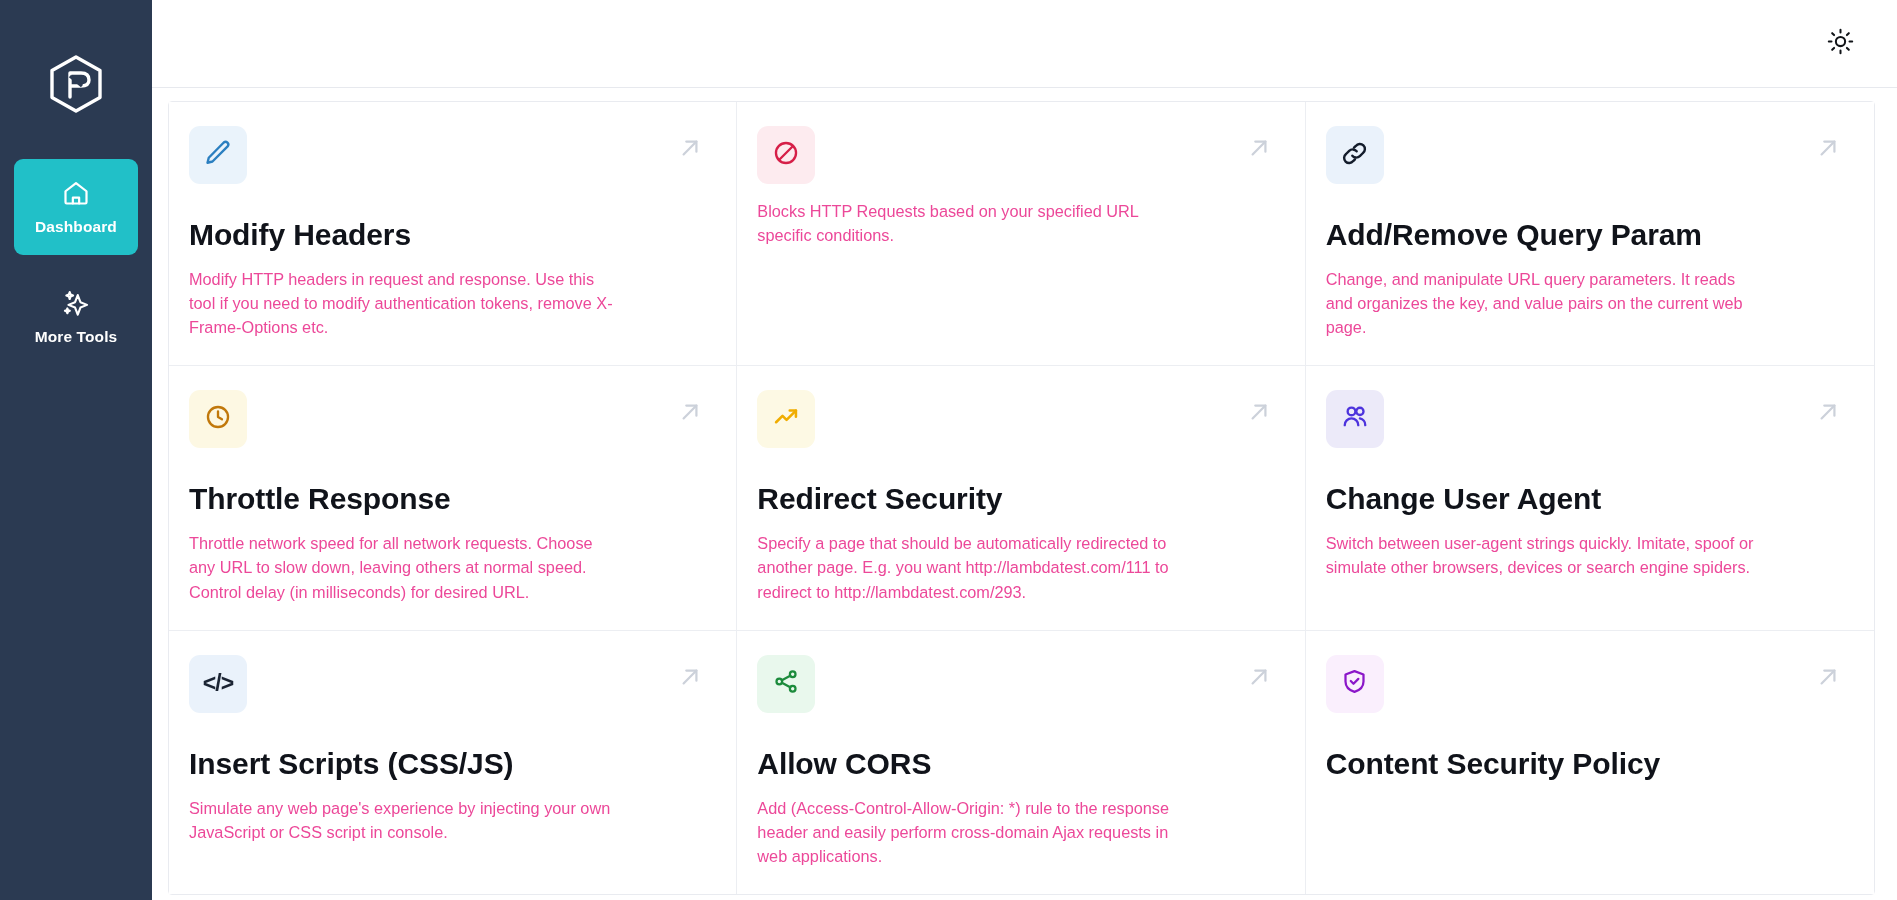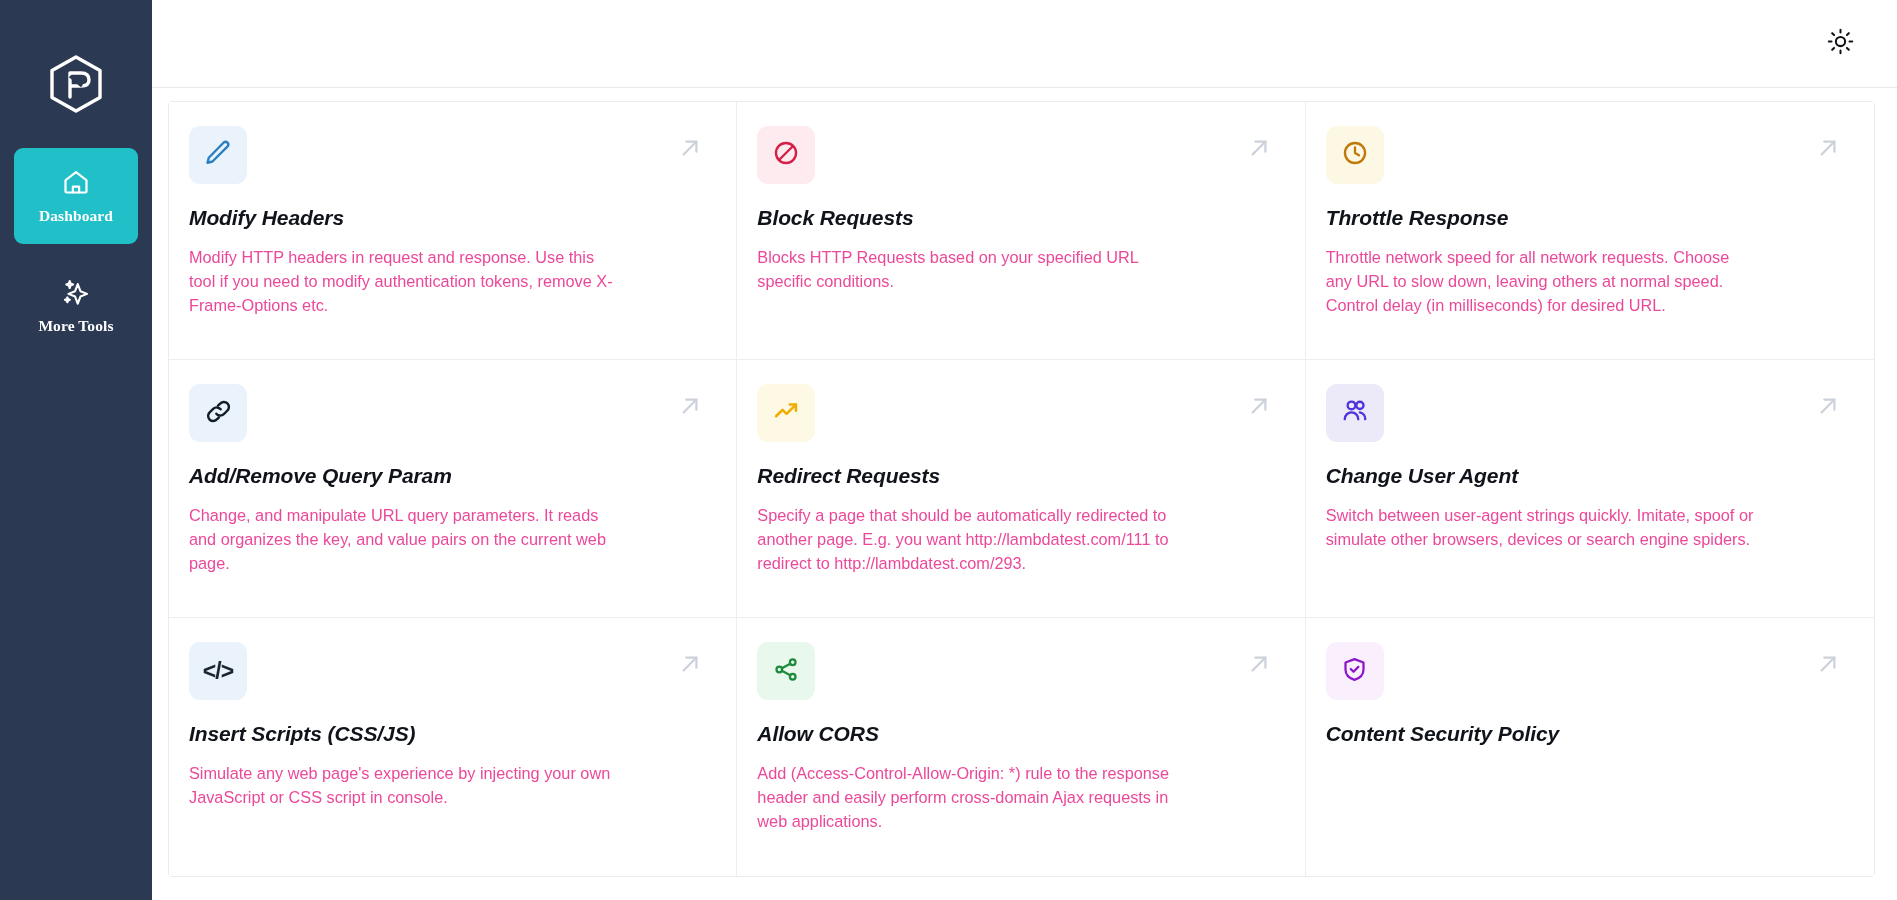--- a/index.html
+++ b/index.html
@@ -32,22 +32,21 @@
     height: 110px;
     display: flex;
     align-items: center;
     justify-content: center;
   }
   .nav-list {
     width: 100%;
     display: flex;
     flex-direction: column;
     align-items: center;
-    margin-top: 8px;
-    font-family: Liberation Serif, serif;
+    margin-top: 19px;
   }
   .nav-item {
     width: 124px;
     height: 96px;
     border-radius: 9px;
     display: flex;
     flex-direction: column;
     align-items: center;
     justify-content: center;
     gap: 10px;
@@ -126,26 +125,25 @@
     justify-content: center;
   }
   .arrow {
     position: absolute;
     top: 32px;
     right: 32px;
     width: 28px; height: 28px;
     color: #ccd1da;
   }
   .card-title {
-    margin-top: 22px;
-    font-size: 21px;
+    margin-top: 34px;
+    font-size: 30px;
     font-weight: bold;
     color: #10131a;
     letter-spacing: -0.1px;
-    font-style: italic;
   }
   .card-desc {
     margin-top: 15px;
     font-size: 16.3px;
     line-height: 1.48;
     color: #ec4899;
     max-width: 430px;
   }
   .code-glyph {
     font-family: "Liberation Sans", sans-serif;
@@ -238,22 +236,40 @@
                   <path d="M6 18 L18 6"></path>
               </svg>
             </span>
           </div>
           <span class="arrow">
             <svg width="28" height="28" viewBox="0 0 24 24" fill="none" stroke="#ccd1da" stroke-width="1.9" stroke-linecap="round" stroke-linejoin="round">
               <path d="M6.5 17.5 L17.5 6.5"></path>
                 <path d="M8.8 6.5 H17.5 V15.2"></path>
             </svg>
           </span>
-          <div class="card-title">Block Requests</div>
           <div class="card-desc">Blocks HTTP Requests based on your specified URL specific conditions.</div>
+        </div>
+
+        <div class="card">
+          <div class="card-icon" style="background:#eaf2fb">
+            <span>
+              <svg width="29" height="29" viewBox="0 0 24 24" fill="none" stroke="#131c2b" stroke-width="2" stroke-linecap="round" stroke-linejoin="round">
+                <path d="M10.2 13.8 a4.2 4.2 0 0 0 6.2 .4 l2.6 -2.6 a4.2 4.2 0 1 0 -5.9 -5.9 l-1.5 1.5"></path>
+                <path d="M13.8 10.2 a4.2 4.2 0 0 0 -6.2 -.4 l-2.6 2.6 a4.2 4.2 0 1 0 5.9 5.9 l1.5 -1.5"></path>
+              </svg>
+            </span>
+          </div>
+          <span class="arrow">
+            <svg width="28" height="28" viewBox="0 0 24 24" fill="none" stroke="#ccd1da" stroke-width="1.9" stroke-linecap="round" stroke-linejoin="round">
+              <path d="M6.5 17.5 L17.5 6.5"></path>
+                <path d="M8.8 6.5 H17.5 V15.2"></path>
+            </svg>
+          </span>
+          <div class="card-title">Add/Remove Query Param</div>
+          <div class="card-desc">Change, and manipulate URL query parameters. It reads and organizes the key, and value pairs on the current web page.</div>
         </div>
 
         <div class="card">
           <div class="card-icon" style="background:#fdf8e3">
             <span>
               <svg width="28" height="28" viewBox="0 0 24 24" fill="none" stroke="#c1780b" stroke-width="2" stroke-linecap="round" stroke-linejoin="round">
                 <circle cx="12" cy="12" r="8.6"></circle>
                   <path d="M12 7.2 V12 L15.4 14"></path>
               </svg>
             </span>
@@ -262,54 +278,35 @@
             <svg width="28" height="28" viewBox="0 0 24 24" fill="none" stroke="#ccd1da" stroke-width="1.9" stroke-linecap="round" stroke-linejoin="round">
               <path d="M6.5 17.5 L17.5 6.5"></path>
                 <path d="M8.8 6.5 H17.5 V15.2"></path>
             </svg>
           </span>
           <div class="card-title">Throttle Response</div>
           <div class="card-desc">Throttle network speed for all network requests. Choose any URL to slow down, leaving others at normal speed. Control delay (in milliseconds) for desired URL.</div>
         </div>
 
         <div class="card">
-          <div class="card-icon" style="background:#eaf2fb">
-            <span>
-              <svg width="29" height="29" viewBox="0 0 24 24" fill="none" stroke="#131c2b" stroke-width="2" stroke-linecap="round" stroke-linejoin="round">
-                <path d="M10.2 13.8 a4.2 4.2 0 0 0 6.2 .4 l2.6 -2.6 a4.2 4.2 0 1 0 -5.9 -5.9 l-1.5 1.5"></path>
-                <path d="M13.8 10.2 a4.2 4.2 0 0 0 -6.2 -.4 l-2.6 2.6 a4.2 4.2 0 1 0 5.9 5.9 l1.5 -1.5"></path>
-              </svg>
-            </span>
-          </div>
-          <span class="arrow">
-            <svg width="28" height="28" viewBox="0 0 24 24" fill="none" stroke="#ccd1da" stroke-width="1.9" stroke-linecap="round" stroke-linejoin="round">
-              <path d="M6.5 17.5 L17.5 6.5"></path>
-                <path d="M8.8 6.5 H17.5 V15.2"></path>
-            </svg>
-          </span>
-          <div class="card-title">Add/Remove Query Param</div>
-          <div class="card-desc">Change, and manipulate URL query parameters. It reads and organizes the key, and value pairs on the current web page.</div>
-        </div>
-
-        <div class="card">
           <div class="card-icon" style="background:#fdf9e4">
             <span>
               <svg width="28" height="28" viewBox="0 0 24 24" fill="none" stroke="#f0ad00" stroke-width="2.2" stroke-linecap="round" stroke-linejoin="round">
                 <path d="M3.5 16.5 L9 11 L12.5 14.5 L20.5 6.5"></path>
                 <path d="M15.2 6.5 H20.5 V11.8"></path>
               </svg>
             </span>
           </div>
           <span class="arrow">
             <svg width="28" height="28" viewBox="0 0 24 24" fill="none" stroke="#ccd1da" stroke-width="1.9" stroke-linecap="round" stroke-linejoin="round">
               <path d="M6.5 17.5 L17.5 6.5"></path>
                 <path d="M8.8 6.5 H17.5 V15.2"></path>
             </svg>
           </span>
-          <div class="card-title">Redirect Requests</div>
+          <div class="card-title">Redirect Security</div>
           <div class="card-desc">Specify a page that should be automatically redirected to another page. E.g. you want http://lambdatest.com/111 to redirect to http://lambdatest.com/293.</div>
         </div>
 
         <div class="card">
           <div class="card-icon" style="background:#eceaf9">
             <span>
               <svg width="28" height="28" viewBox="0 0 24 24" fill="none" stroke="#4d33dd" stroke-width="2" stroke-linecap="round" stroke-linejoin="round">
                 <circle cx="9" cy="7.2" r="3.3"></circle>
                 <path d="M3.2 19 a5.8 5.8 0 0 1 11.6 0"></path>
                 <circle cx="16.2" cy="7.2" r="3.1"></circle>

